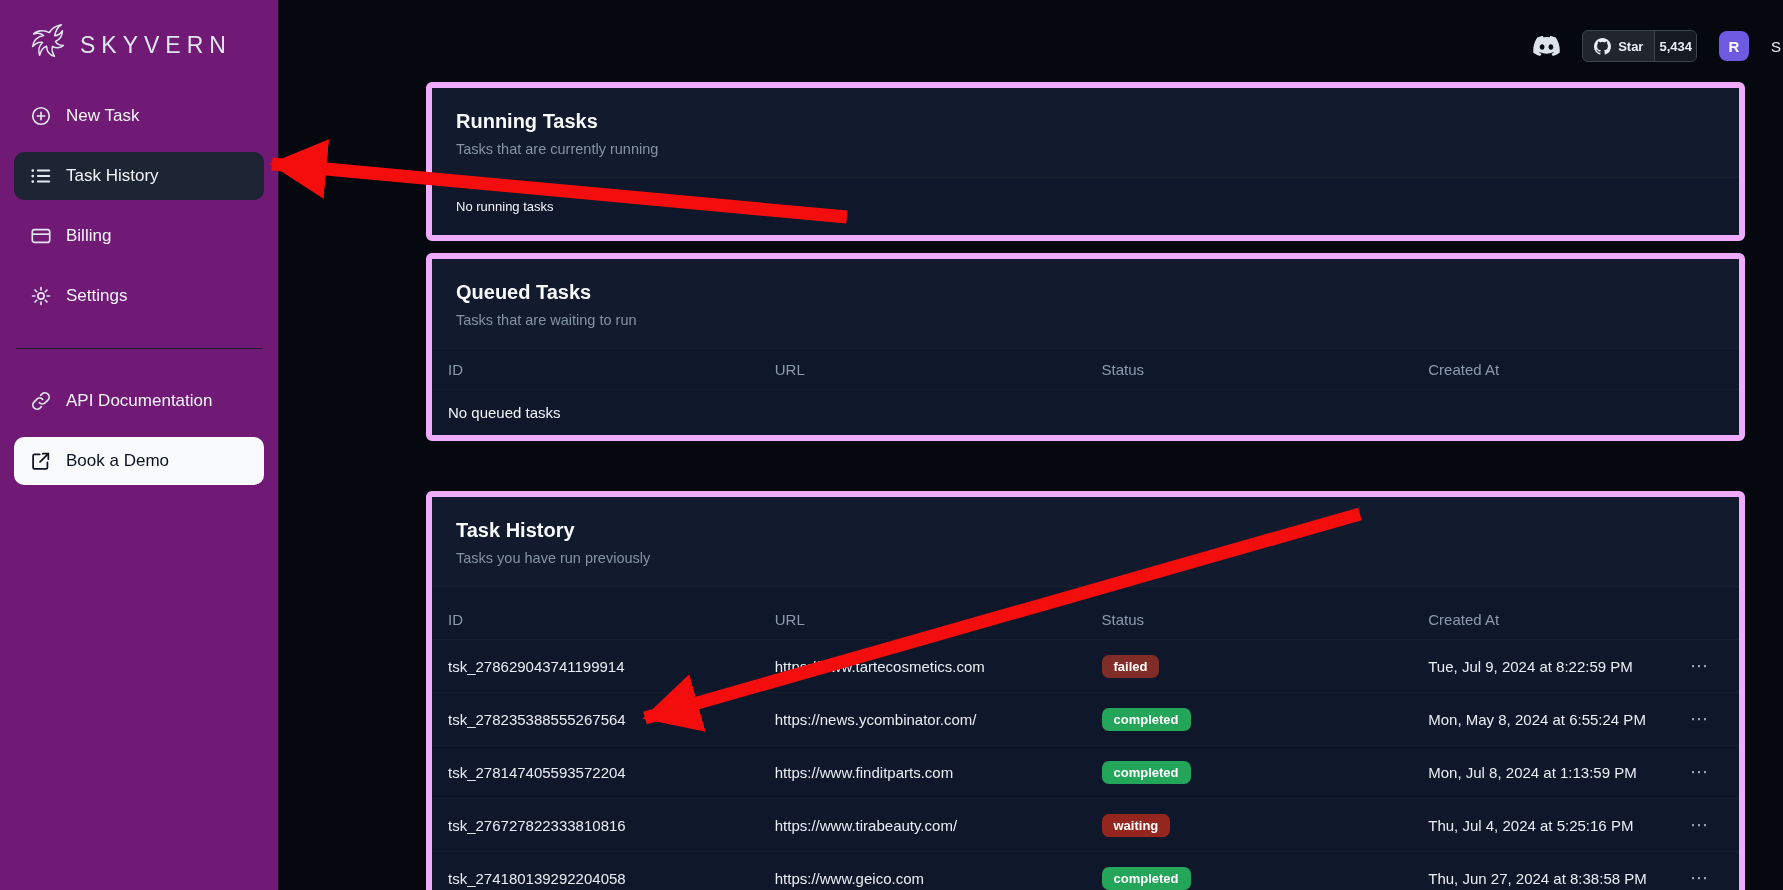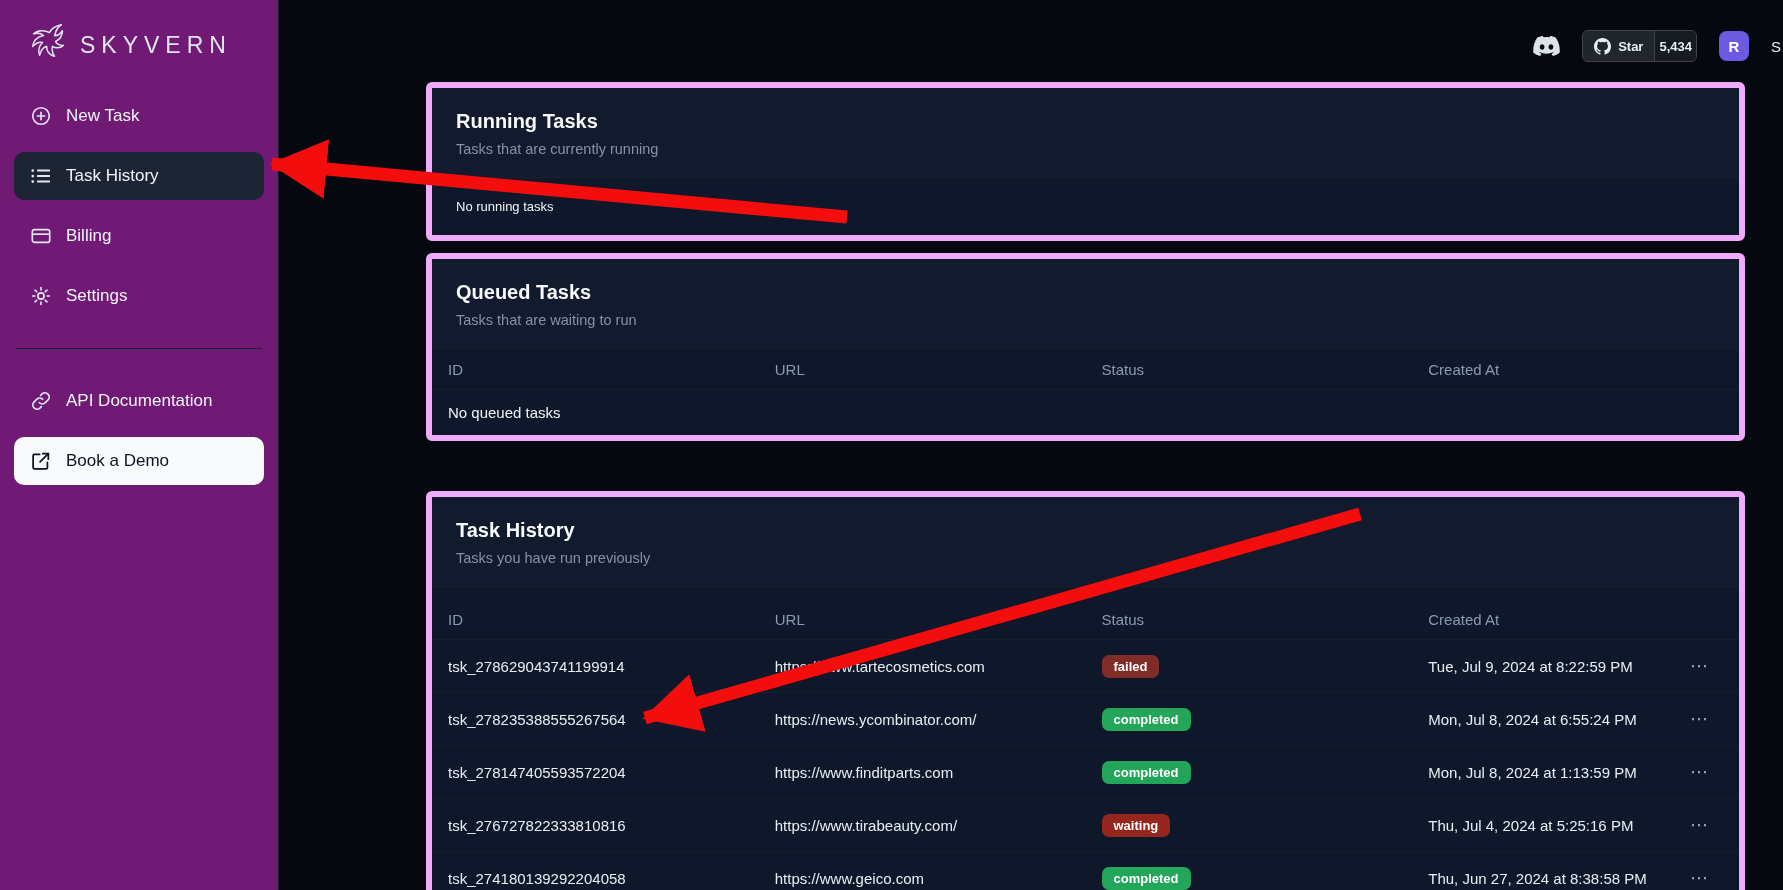--- a/index.html
+++ b/index.html
@@ -234,21 +234,21 @@
       <span>Tue, Jul 9, 2024 at 8:22:59 PM</span>
       <span class="row-actions">⋯</span>
     </div>
   </div>
 
   <div class="trow tbody-row">
     <div>tsk_278235388555267564</div>
     <div>https://news.ycombinator.com/</div>
     <div><span class="badge badge-completed">completed</span></div>
     <div class="cell-created">
-      <span>Mon, Jul 8, 2024 at 6:55:24 PM</span>
+      <span>Mon, May 8, 2024 at 6:55:24 PM</span>
       <span class="row-actions">⋯</span>
     </div>
   </div>
 
   <div class="trow tbody-row">
     <div>tsk_278147405593572204</div>
     <div>https://www.finditparts.com</div>
     <div><span class="badge badge-completed">completed</span></div>
     <div class="cell-created">
       <span>Mon, Jul 8, 2024 at 1:13:59 PM</span>

